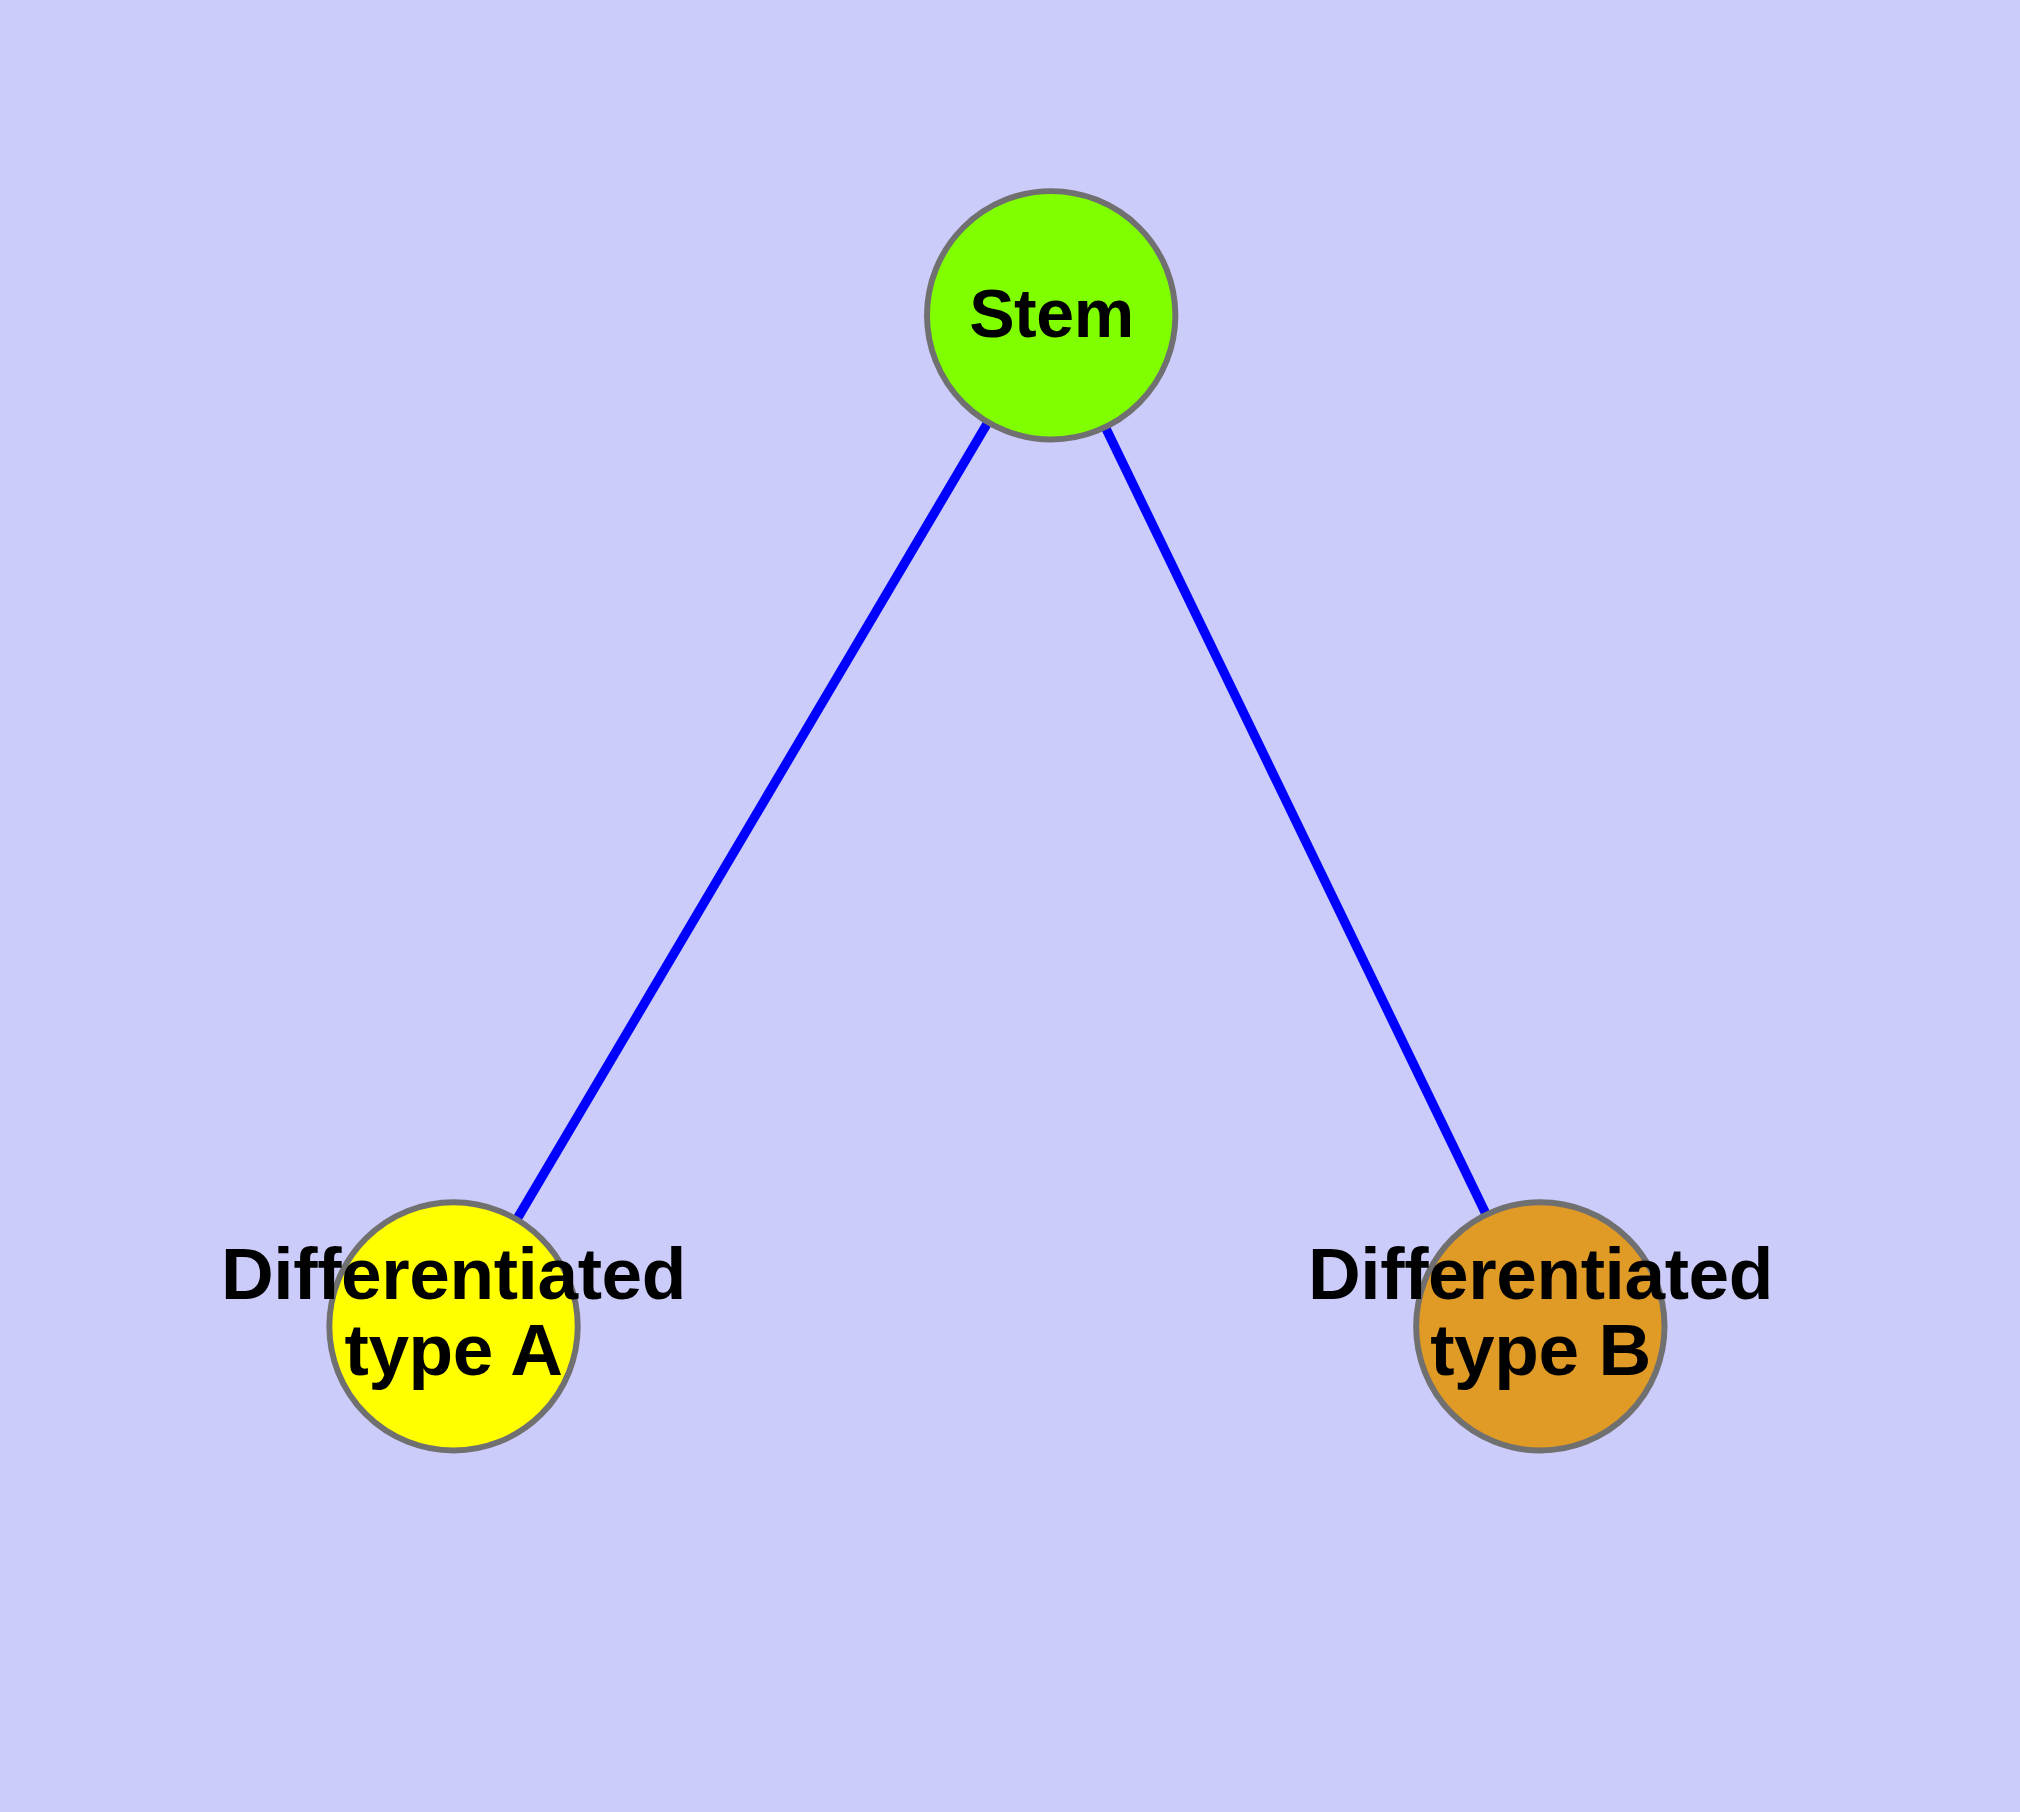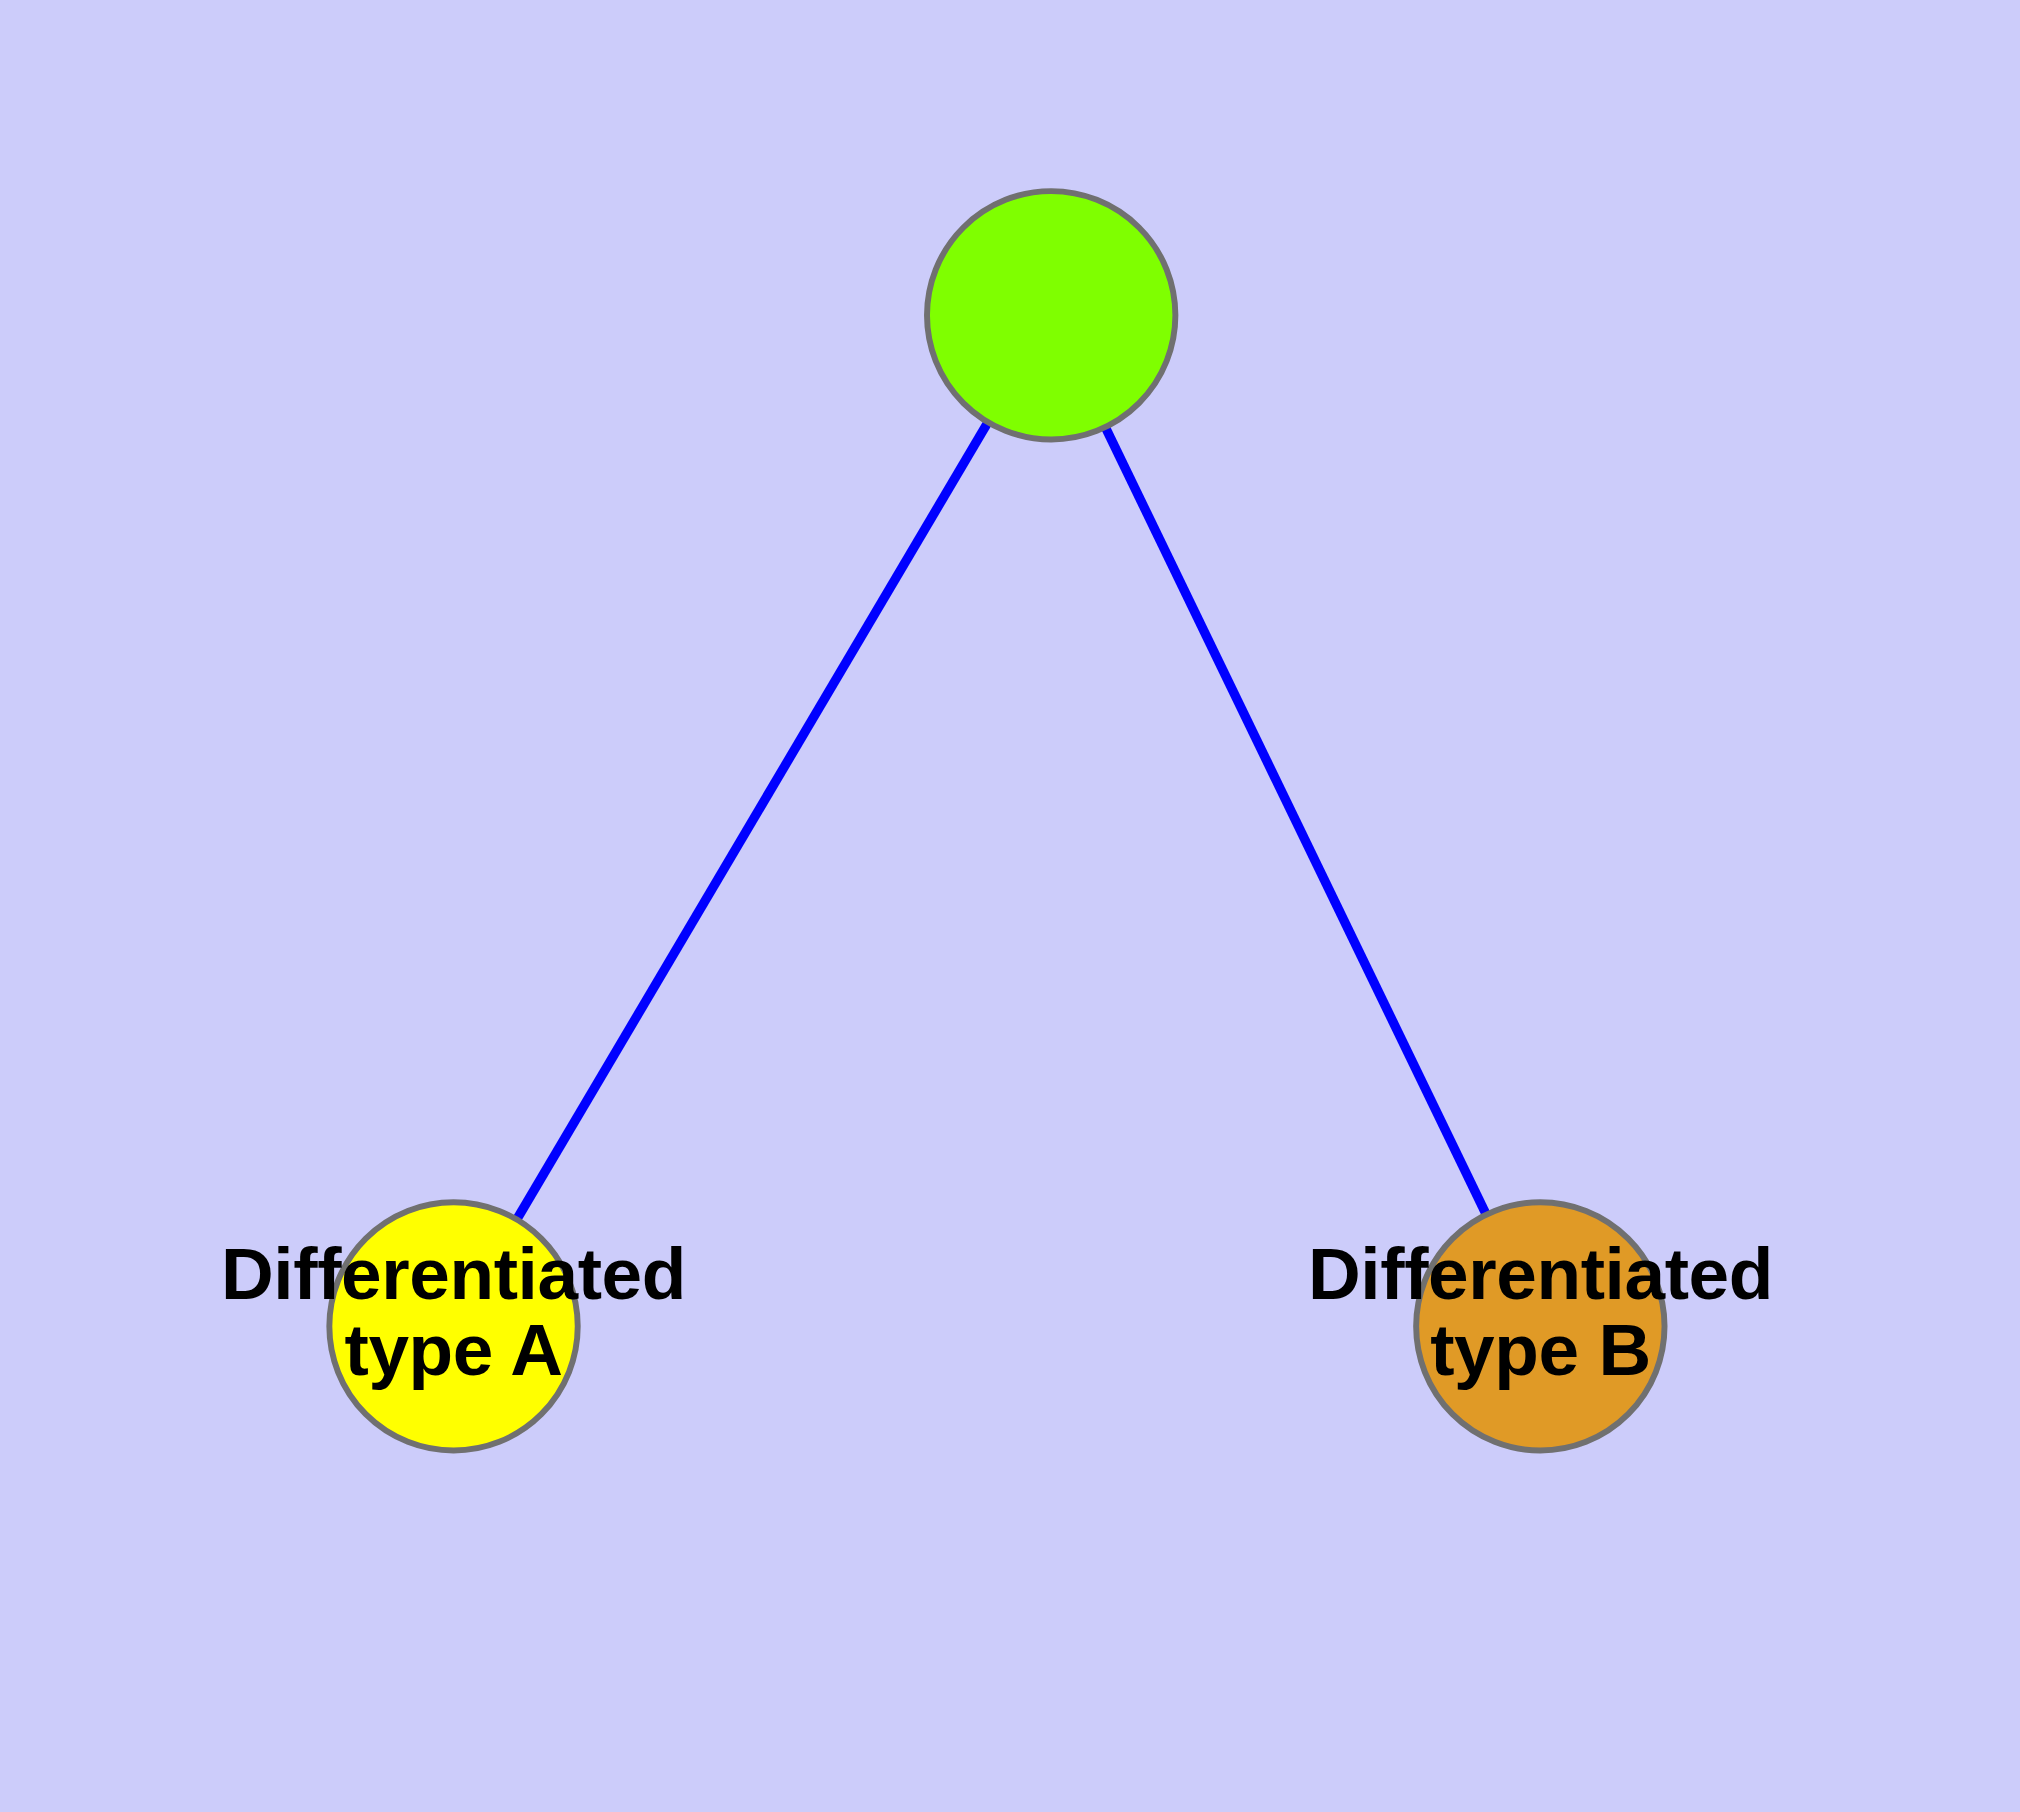--- a/index.html
+++ b/index.html
@@ -62,20 +62,21 @@
         <line x1="1240" y1="372" x2="535" y2="1565" stroke="#0000FF" stroke-width="11" stroke-linecap="butt"></line>
         <line x1="1240" y1="372" x2="1817" y2="1565" stroke="#0000FF" stroke-width="11" stroke-linecap="butt"></line>
       </g>
     <g id="nodes-layer">
         <circle cx="1240" cy="372" r="146.5" fill="#7FFF00" stroke="#707070" stroke-width="7"></circle>
         <circle cx="535" cy="1565" r="146.5" fill="#FFFF00" stroke="#707070" stroke-width="7"></circle>
         <circle cx="1817" cy="1565" r="146.5" fill="#E09A26" stroke="#707070" stroke-width="7"></circle>
       </g>
   </svg>
 
+  <div class="node-label" id="label-stem">Stem</div>
 
   <div class="node-label" id="label-type-a">Differentiated
 type A</div>
 
   <div class="node-label" id="label-type-b">Differentiated
 type B</div>
 
 </div>
 
 

